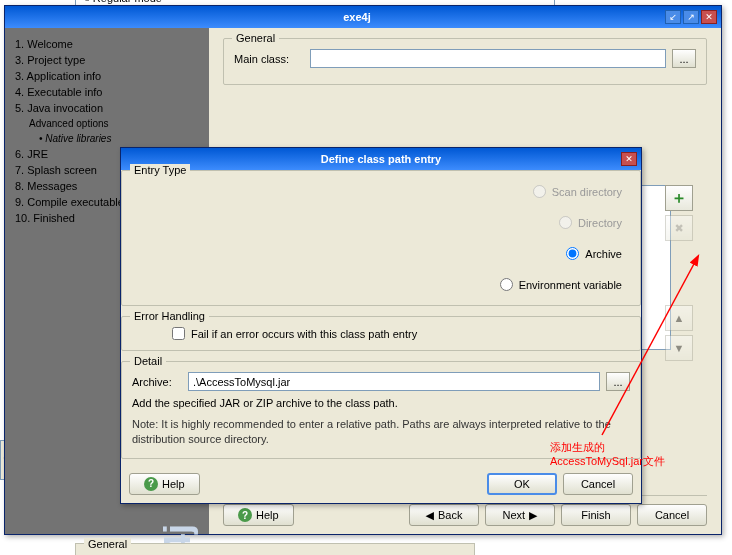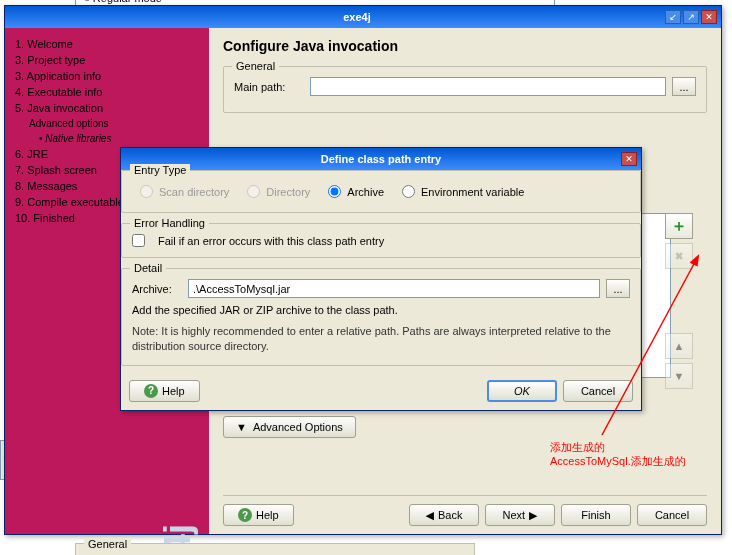--- a/index.html
+++ b/index.html
@@ -7,21 +7,21 @@
 
 .window { position: absolute; background: #ece9d8; border: 1px solid #0a246a; box-shadow: 2px 2px 5px rgba(0,0,0,0.3); }
 .titlebar { background: linear-gradient(to bottom, #0058d4, #3d8cfd); color: #fff; padding: 3px 4px; display: flex; align-items: center; justify-content: space-between; height: 22px; }
 .titlebar-text { font-weight: bold; flex: 1; text-align: center; }
 .titlebar-btns { display: flex; gap: 2px; }
 .titlebar-btn { width: 16px; height: 14px; background: #c75050; border: 1px solid #8a2020; color: #fff; font-size: 9px; display: flex; align-items: center; justify-content: center; cursor: pointer; }
 .titlebar-btn.blue { background: #4a8ce8; border-color: #2060b0; }
 
 .main-window { top: 5px; left: 4px; width: 718px; height: 530px; }
 .main-body { display: flex; height: calc(100% - 22px); }
-.sidebar { width: 204px; background: #be185d; padding: 8px 10px; position: relative; }
+.sidebar { width: 204px; background: #737373; padding: 8px 10px; position: relative; }
 .sidebar-item { padding: 2px 0; color: #000; cursor: pointer; white-space: nowrap; overflow: hidden; }
 .sidebar-item.active { font-weight: normal; }
 .sidebar-sub { padding-left: 14px; font-size: 10px; }
 .sidebar-sub2 { padding-left: 24px; font-size: 10px; font-style: italic; }
 .watermark { position: absolute; bottom: 10px; right: 10px; font-size: 36px; color: #c8d6e8; font-weight: bold; transform: rotate(-90deg); transform-origin: right bottom; }
 
 .content { flex: 1; padding: 10px 14px; background: #ece9d8; position: relative; }
 .content h2 { font-size: 14px; font-weight: bold; margin-bottom: 12px; }
 .fieldset { border: 1px solid #c0c0b0; border-radius: 2px; padding: 10px; margin-bottom: 10px; position: relative; }
 .fieldset-legend { position: absolute; top: -7px; left: 8px; background: #ece9d8; padding: 0 4px; font-size: 11px; }
@@ -30,32 +30,32 @@
 .field-input { flex: 1; border: 1px solid #7f9db9; background: #fff; height: 19px; padding: 0 4px; }
 .browse-btn { width: 24px; height: 19px; background: linear-gradient(#fefefe,#e0e0d0); border: 1px solid #a0a090; cursor: pointer; }
 
 .list-box { border: 1px solid #7f9db9; background: #fff; height: 165px; margin-right: 36px; }
 .side-btns { position: absolute; right: 14px; display: flex; flex-direction: column; gap: 4px; }
 .icon-btn { width: 28px; height: 26px; background: linear-gradient(#fefefe,#e8e8dc); border: 1px solid #a0a090; display: flex; align-items: center; justify-content: center; cursor: pointer; font-size: 14px; }
 .icon-btn.disabled { opacity: 0.4; cursor: default; }
 .icon-btn .plus { color: #2a8a2a; font-weight: bold; font-size: 16px; }
 
 .btn { background: linear-gradient(#fefefe,#e0e0d0); border: 1px solid #a0a090; border-radius: 3px; padding: 3px 14px; cursor: pointer; min-width: 70px; display: inline-flex; align-items: center; justify-content: center; gap: 4px; height: 22px; }
-.btn.default { border: 2px solid #4a8ce8; font-style: italic; }
+.btn.default { border: 2px solid #4a8ce8; }
 
 .bottom-bar { position: absolute; bottom: 8px; left: 14px; right: 14px; display: flex; align-items: center; gap: 6px; border-top: 1px solid #c0c0b0; padding-top: 8px; }
 .bottom-bar .spacer { flex: 1; }
 
 .toggle-btn { background: linear-gradient(#fefefe,#e0e0d0); border: 1px solid #a0a090; padding: 3px 10px; opacity: 0.6; }
 .adv-btn { background: linear-gradient(#fefefe,#e0e0d0); border: 1px solid #a0a090; border-radius: 3px; padding: 4px 12px; display: inline-flex; align-items: center; gap: 6px; }
 
 .modal { top: 147px; left: 120px; width: 522px; }
 .modal-body { }
 .modal-body .fieldset { background: #ece9d8; }
-.radio-row { display: flex; gap: 18px; padding: 4px 8px; align-items: flex-end; }
+.radio-row { display: flex; gap: 18px; padding: 4px 8px; align-items: flex-end; flex-direction: column; }
 .radio-row label { display: flex; align-items: center; gap: 4px; }
 input[type=radio], input[type=checkbox] { margin-right: 2px; }
 .radio-row .disabled { color: #999; }
 .note { color: #333; margin-top: 8px; line-height: 1.4; }
 .modal-footer { display: flex; justify-content: space-between; align-items: center; padding: 4px 8px 8px; }
 .modal-footer .right { display: flex; gap: 6px; }
 .help-icon { width: 14px; height: 14px; border-radius: 50%; background: #4a9a4a; color: #fff; display: inline-flex; align-items: center; justify-content: center; font-weight: bold; font-size: 10px; }
 
 .annotation { position: absolute; color: #ff0000; font-size: 12px; line-height: 1.3; }
 .arrow-svg { position: absolute; pointer-events: none; }
@@ -93,25 +93,24 @@
       <div class="sidebar-item sidebar-sub">Advanced options</div>
       <div class="sidebar-item sidebar-sub2">• Native libraries</div>
       <div class="sidebar-item">6. JRE</div>
       <div class="sidebar-item">7. Splash screen</div>
       <div class="sidebar-item">8. Messages</div>
       <div class="sidebar-item">9. Compile executable</div>
       <div class="sidebar-item">10. Finished</div>
       <div class="watermark">exe4j</div>
     </div>
     <div class="content">
-      <h2>Configure Java invocation</h2>
       <div class="fieldset">
         <span class="fieldset-legend">General</span>
         <div class="field-row">
-          <span class="field-label">Main path:</span>
+          <span class="field-label">Main class:</span>
           <input class="field-input" style="">
           <button class="browse-btn">...</button>
         </div>
       </div>
 
       <div style="position:relative; margin-top:100px;">
         <div class="list-box"></div>
         <div class="side-btns" style="top:0;">
           <div class="icon-btn">
               <span class="plus">＋</span>
@@ -186,21 +185,21 @@
             <span>Archive</span>
           </label>
         <label>
             <input type="radio" style="">
             <span>Environment variable</span>
           </label>
       </div>
     </div>
     <div class="fieldset">
       <span class="fieldset-legend">Error Handling</span>
-      <label style="display:flex;align-items:center;gap:11px;">
+      <label style="display:flex;align-items:center;gap:4px;margin-left:40px;">
         <input type="checkbox" style="">
           <span>Fail if an error occurs with this class path entry</span>
       </label>
     </div>
     <div class="fieldset">
       <span class="fieldset-legend">Detail</span>
       <div class="field-row">
         <span class="field-label" style="width:50px">Archive:</span>
         <input class="field-input" value=".\AccessToMysql.jar" style="">
         <button class="browse-btn">...</button>
@@ -224,18 +223,18 @@
 <svg class="arrow-svg" width="732" height="555">
   <defs>
       <marker id="ah" markerWidth="10" markerHeight="10" refX="2" refY="3" orient="auto">
         <path d="M0,0 L0,6 L8,3 z" fill="#ff0000"></path>
       </marker>
     </defs>
   <line x1="602" y1="435" x2="695" y2="262" stroke="#ff0000" stroke-width="1.5" marker-end="url(#ah)"></line>
 </svg>
 <div class="annotation" style="top:440px; left:550px;">
   <div>添加生成的</div>
-  <div>AccessToMySql.添加生成的</div>
+  <div>AccessToMySql.jar文件</div>
 </div>
 
 <div class="partial-bottom">
   <span style="background:#ece9d8;padding:0 4px;position:relative;top:-6px;">General</span>
 </div>
 
 </body></html>

